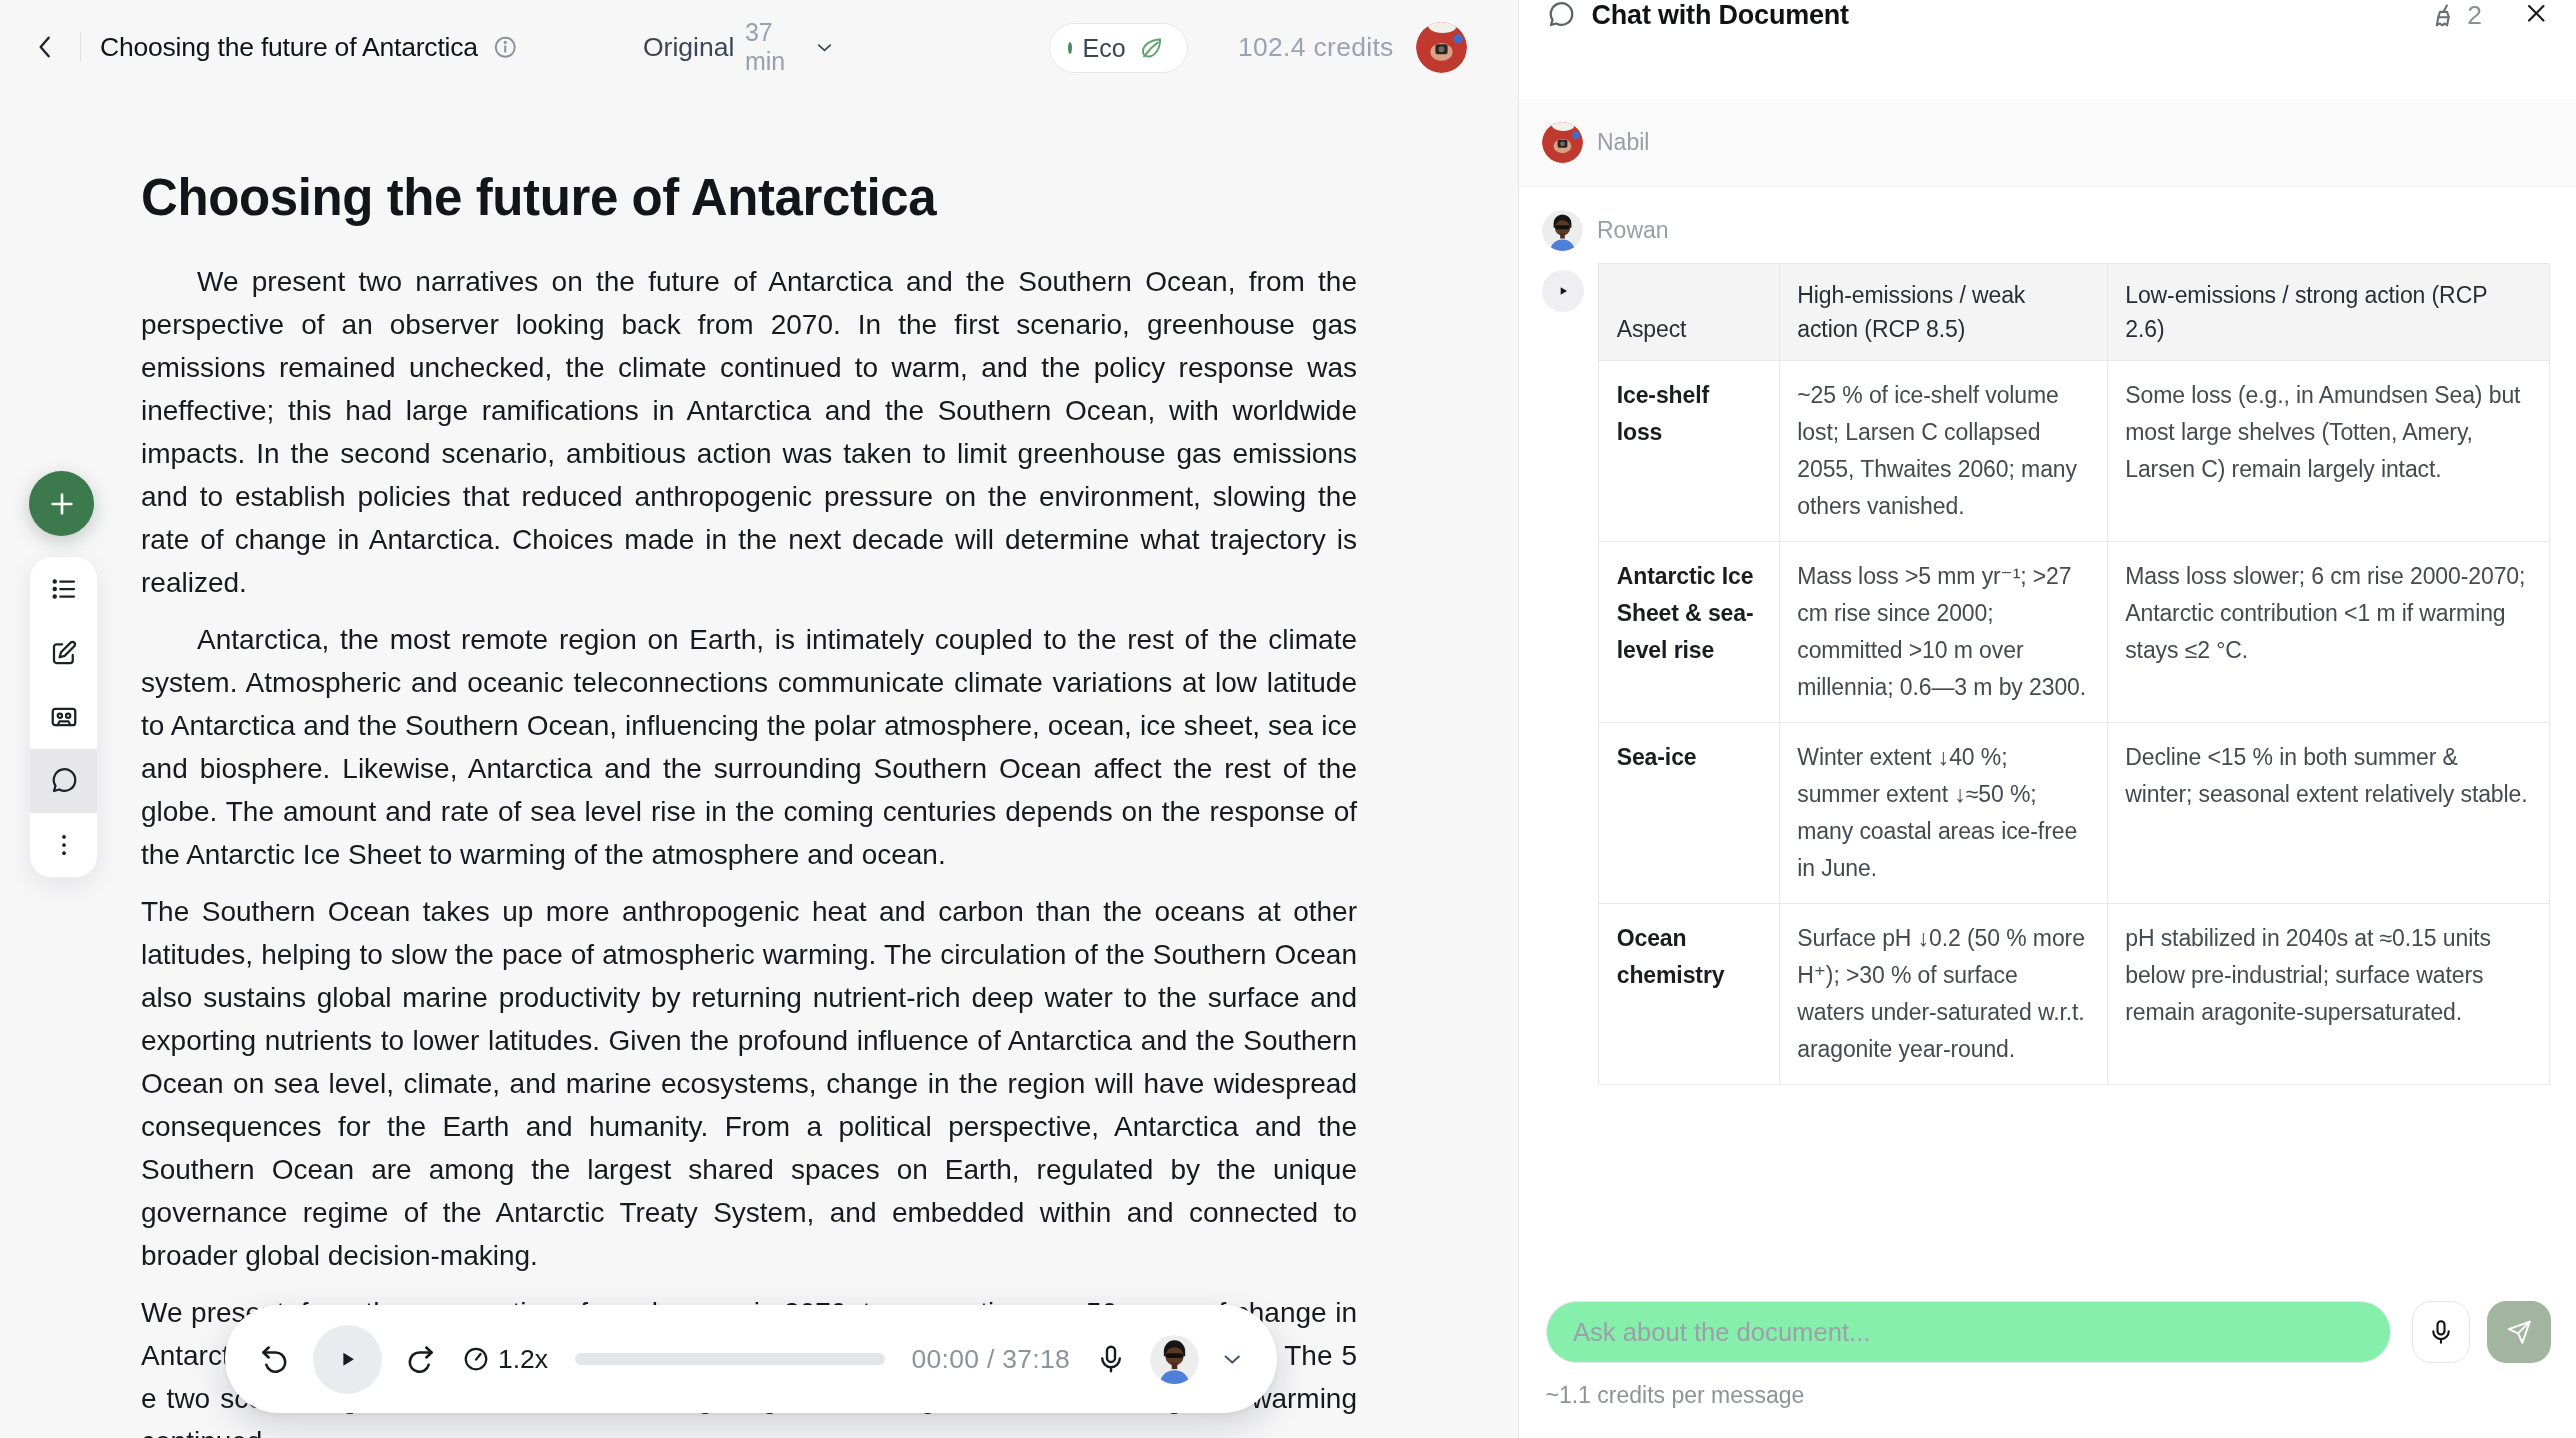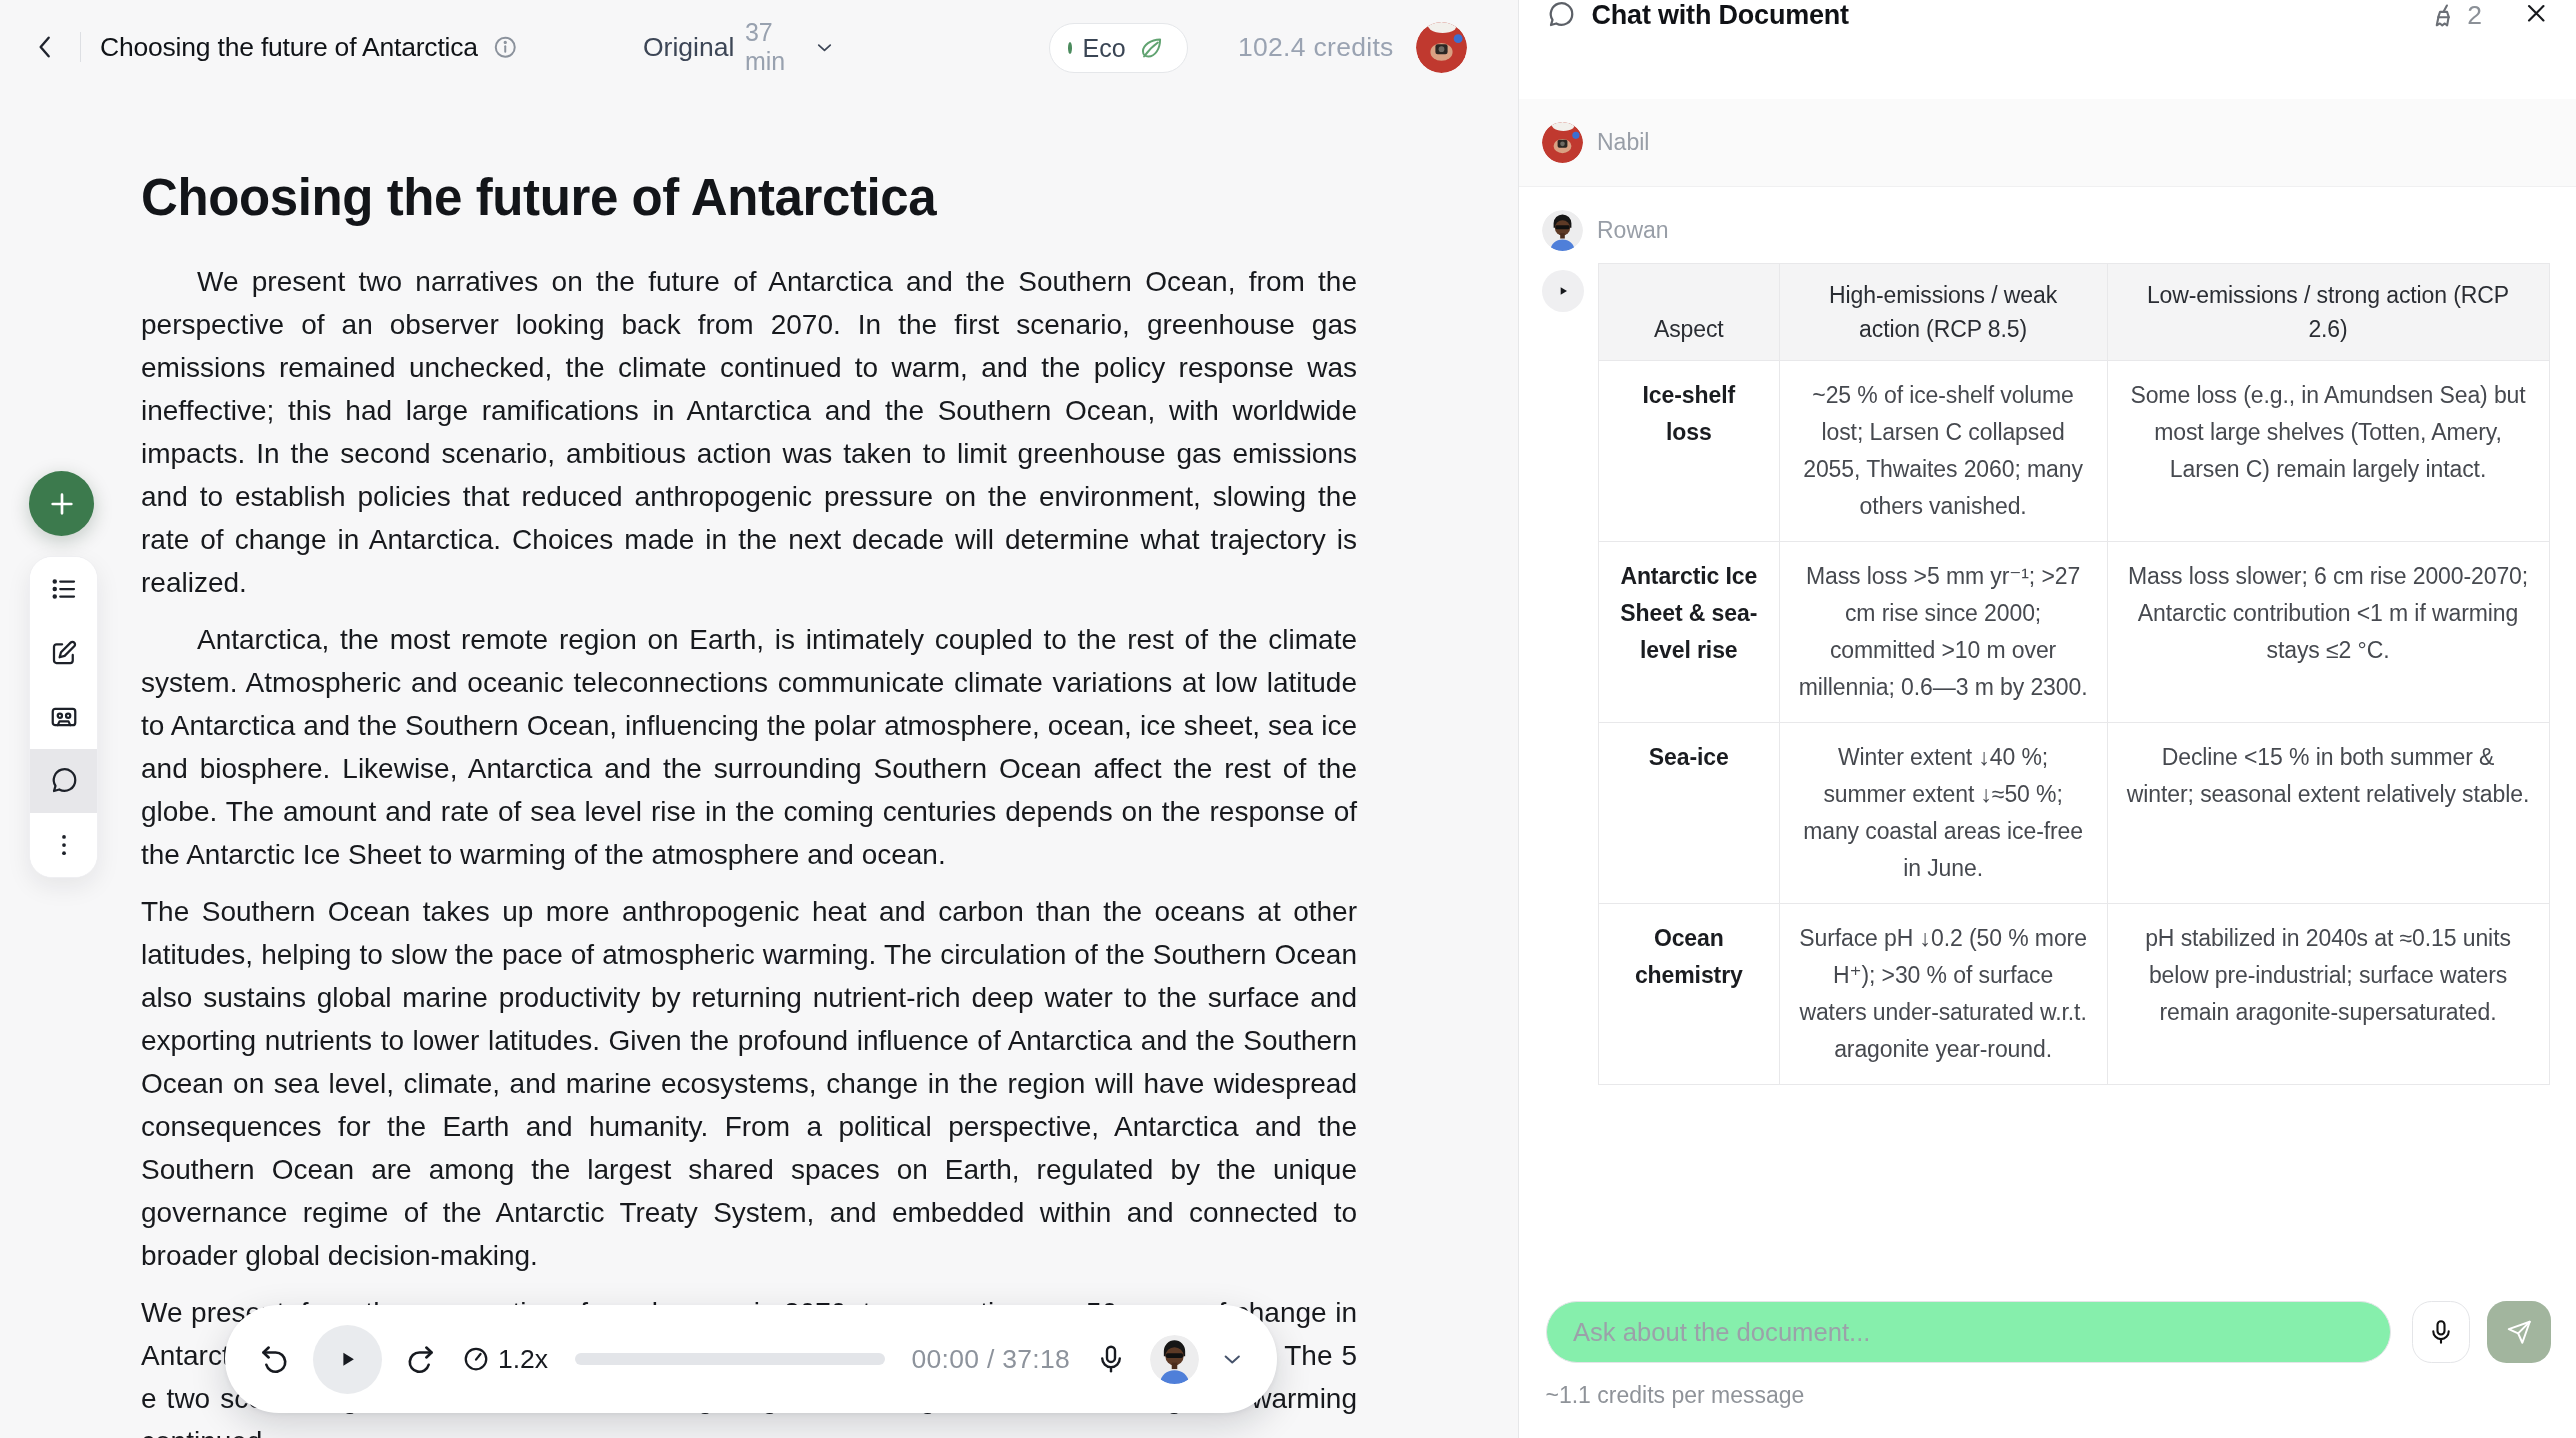--- a/index.html
+++ b/index.html
@@ -83,21 +83,21 @@
   .msg-avatar{width:41px;height:41px;border-radius:50%;overflow:hidden;flex:none;}
   .msg-name{font-size:23px;color:#989ea7;margin-left:14px;}
   .msg-text{margin:14px 0 0 55px;font-size:25.6px;color:#15171b;letter-spacing:-0.1px;}
   .msg-assistant{padding:23px 26.5px 0 23px;}
   .asst-content{display:flex;margin-top:12.4px;}
   .tts-chip{width:42px;height:42px;border-radius:50%;background:#efeff1;border:none;flex:none;
             display:flex;align-items:center;justify-content:center;margin:7px 14px 0 0;color:#17191d;cursor:pointer;}
   .tts-chip svg{width:16px;height:16px;}
 
   table.cmp{width:100%;border-collapse:collapse;table-layout:fixed;font-size:23px;letter-spacing:-0.1px;}
-  table.cmp th,table.cmp td{border:0.9px solid #e8e8ea;text-align:center;}
+  table.cmp th,table.cmp td{border:0.9px solid #e8e8ea;text-align:left;}
   table.cmp th{background:#f4f4f5;vertical-align:bottom;font-weight:500;color:#2a2d33;padding:14px 17.7px;line-height:34px;}
   table.cmp td{vertical-align:top;padding:16px 17.7px;line-height:37px;color:#46494f;}
   table.cmp td.aspect{font-weight:600;color:#1a1c20;}
 
   .chat-input-area{position:absolute;left:0;right:0;bottom:0;height:161px;background:#fff;}
   .ask-input{position:absolute;left:26.5px;top:23px;width:845px;height:62px;border:1.3px solid #e4e5e8;border-radius:32px;
              box-sizing:border-box;padding:0 26.5px;font-size:25.6px;color:#15171b;outline:none;background:#86efac;
              font-family:"Liberation Sans","DejaVu Sans",sans-serif;}
   .ask-input::placeholder{color:#9ba1a9;}
   .mic-btn{position:absolute;left:893px;top:23px;width:58px;height:62px;border-radius:19.4px;background:#fff;

